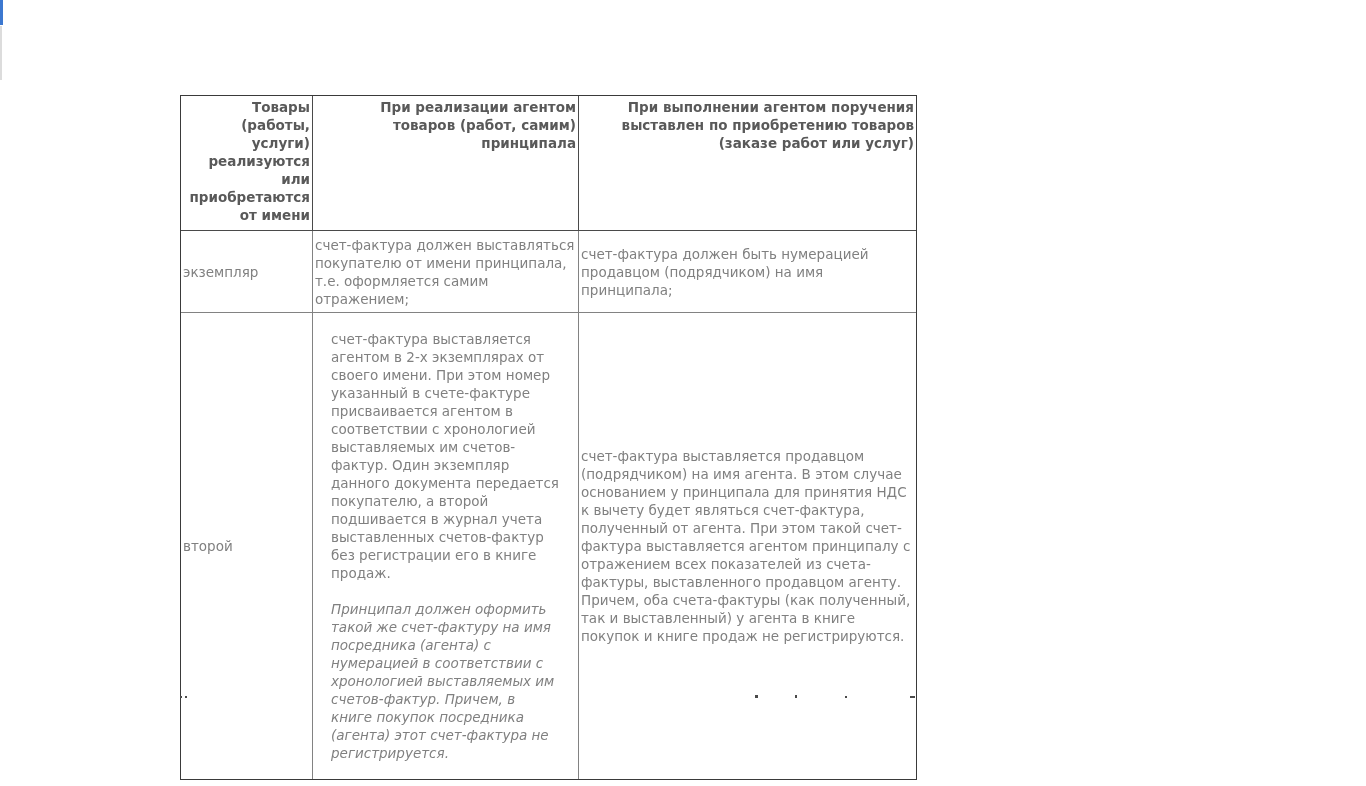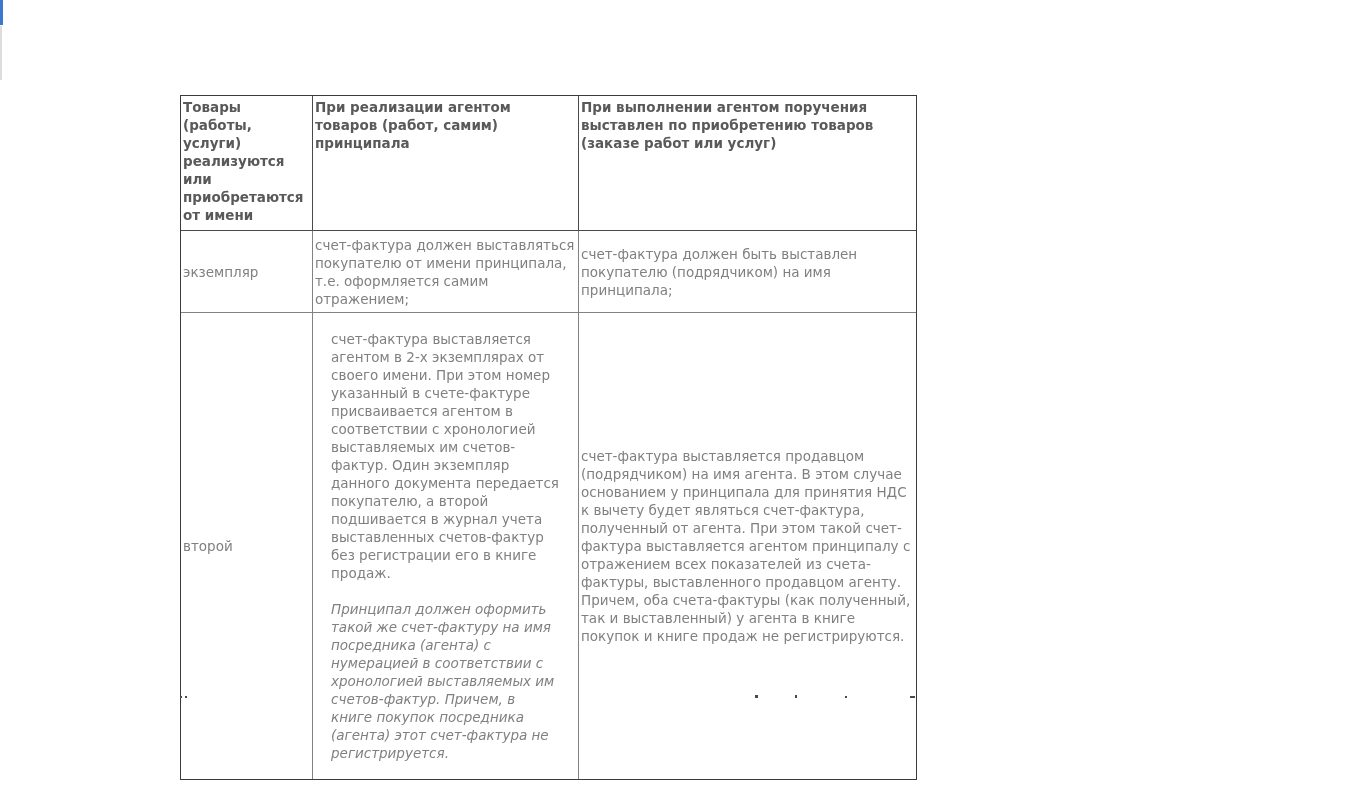--- a/index.html
+++ b/index.html
@@ -42,21 +42,21 @@
     outline: 1px solid #3a3a3a;
     outline-offset: -1px;
     font-size: 13.5px;
     line-height: 18px;
   }
   table.doc-table th {
     border: 1px solid #4a4a4a;
     color: #595959;
     font-weight: bold;
     vertical-align: top;
-    text-align: left;
+    text-align: right;
     padding: 2px 2px 1px 2px;
     overflow: hidden;
   }
   table.doc-table td {
     border: 1px solid #828282;
     color: #808080;
     font-weight: normal;
     vertical-align: middle;
     text-align: left;
     padding: 1px 2px;
@@ -98,21 +98,21 @@
     </colgroup>
     <tbody>
       <tr style="height:135px">
         <th>Товары (работы, услуги) реализуются или приобретаются от имени</th>
         <th>При реализации агентом товаров (работ, самим) принципала</th>
         <th>При выполнении агентом поручения выставлен по приобретению товаров (заказе работ или услуг)</th>
       </tr>
       <tr style="height:82px">
         <td>экземпляр</td>
         <td>счет-фактура должен выставляться покупателю от имени принципала, т.е. оформляется самим отражением;</td>
-        <td>счет-фактура должен быть выставлен покупателю (подрядчиком) на имя принципала;</td>
+        <td>счет-фактура должен быть нумерацией продавцом (подрядчиком) на имя принципала;</td>
       </tr>
       <tr style="height:380px">
         <td>второй</td>
         <td>
           <p>счет-фактура выставляется агентом в 2-х экземплярах от своего имени. При этом номер указанный в счете-фактуре присваивается агентом в соответствии с хронологией выставляемых им счетов-фактур. Один экземпляр данного документа передается покупателю, а второй подшивается в журнал учета выставленных счетов-фактур без регистрации его в книге продаж.</p>
           <p>Принципал должен оформить такой же счет-фактуру на имя посредника (агента) с нумерацией в соответствии с хронологией выставляемых им счетов-фактур. Причем, в книге покупок посредника (агента) этот счет-фактура не регистрируется.</p>
         </td>
         <td>счет-фактура выставляется продавцом (подрядчиком) на имя агента. В этом случае основанием у принципала для принятия НДС к вычету будет являться счет-фактура, полученный от агента. При этом такой счет-фактура выставляется агентом принципалу с отражением всех показателей из счета-фактуры, выставленного продавцом агенту. Причем, оба счета-фактуры (как полученный, так и выставленный) у агента в книге покупок и книге продаж не регистрируются.</td>
       </tr>
     </tbody>

